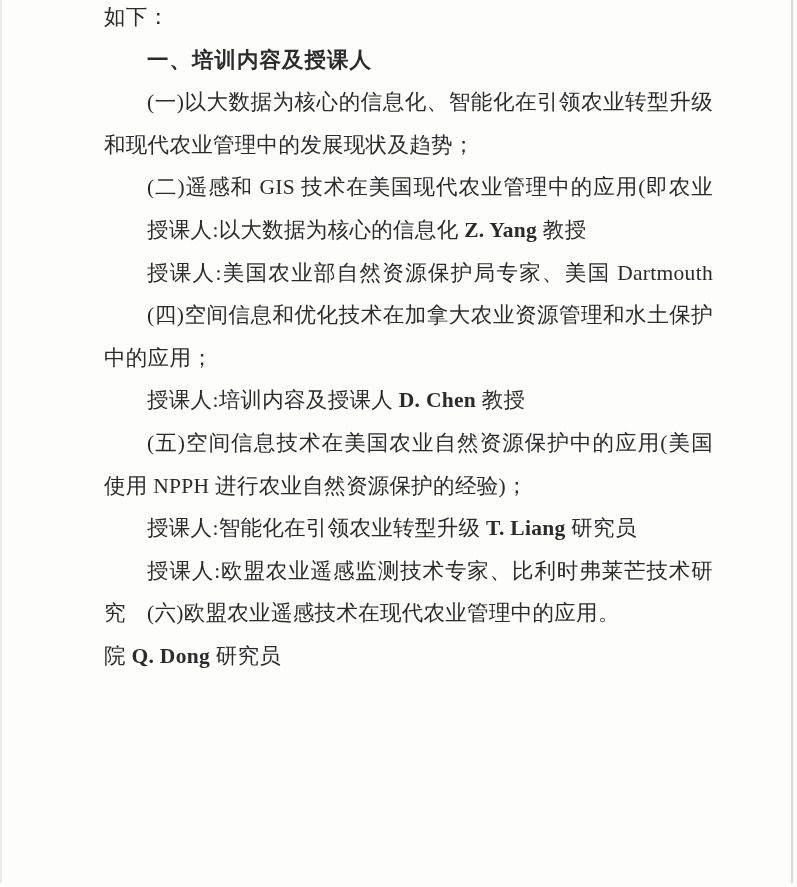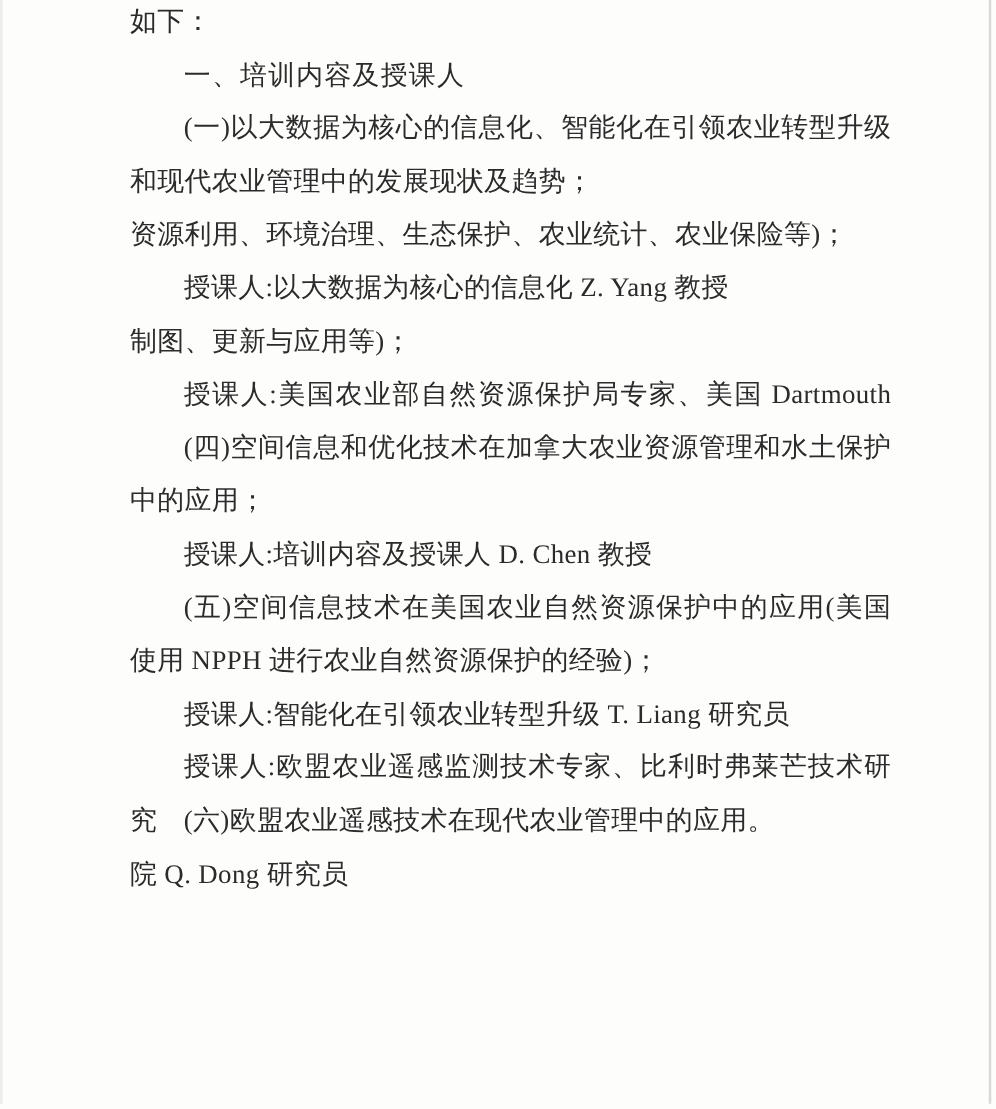--- a/index.html
+++ b/index.html
@@ -53,37 +53,36 @@
     white-space: normal;
     text-align: justify;
     text-align-last: justify;
   }
   .line.heading {
     font-family: "Liberation Sans", sans-serif;
     font-weight: bold;
     letter-spacing: 1px;
   }
   .bold-name {
-    font-weight: normal;
+    font-weight: bold;
   }
 </style>
 </head>
 <body>
 
 <div class="page">
   <div class="edge-left"></div>
   <div class="edge-right"></div>
   <div class="doc">
       <div class="line"><span class="">如下：</span></div>
       <div class="line heading indent"><span class="bold-name">一、培训内容及授课人</span></div>
       <div class="line indent justify"><span class="">(一)以大数据为核心的信息化、智能化在引领农业转型升级</span></div>
       <div class="line"><span class="">和现代农业管理中的发展现状及趋势；</span></div>
-      <div class="line"><span class="">资源利用、环境治理、生态保护、农业统计、农业保险等)；</span></div>
+      <div class="line indent justify"><span class="">(二)遥感和 GIS 技术在美国现代农业管理中的应用(即农业</span></div>
       <div class="line indent"><span class="">授课人:以大数据为核心的信息化 </span><span class="bold-name">Z. Yang</span><span class=""> 教授</span></div>
-      <div class="line"><span class="">制图、更新与应用等)；</span></div>
       <div class="line indent justify"><span class="">授课人:美国农业部自然资源保护局专家、美国 Dartmouth</span></div>
       <div class="line indent justify"><span class="">(四)空间信息和优化技术在加拿大农业资源管理和水土保护</span></div>
       <div class="line"><span class="">中的应用；</span></div>
       <div class="line indent"><span class="">授课人:培训内容及授课人 </span><span class="bold-name">D. Chen</span><span class=""> 教授</span></div>
       <div class="line indent justify"><span class="">(五)空间信息技术在美国农业自然资源保护中的应用(美国</span></div>
       <div class="line"><span class="">使用 NPPH 进行农业自然资源保护的经验)；</span></div>
       <div class="line indent"><span class="">授课人:智能化在引领农业转型升级 </span><span class="bold-name">T. Liang</span><span class=""> 研究员</span></div>
       <div class="line indent justify"><span class="">授课人:欧盟农业遥感监测技术专家、比利时弗莱芒技术研究</span></div>
       <div class="line indent"><span class="">(六)欧盟农业遥感技术在现代农业管理中的应用。</span></div>
       <div class="line"><span class="">院 </span><span class="bold-name">Q. Dong</span><span class=""> 研究员</span></div>

